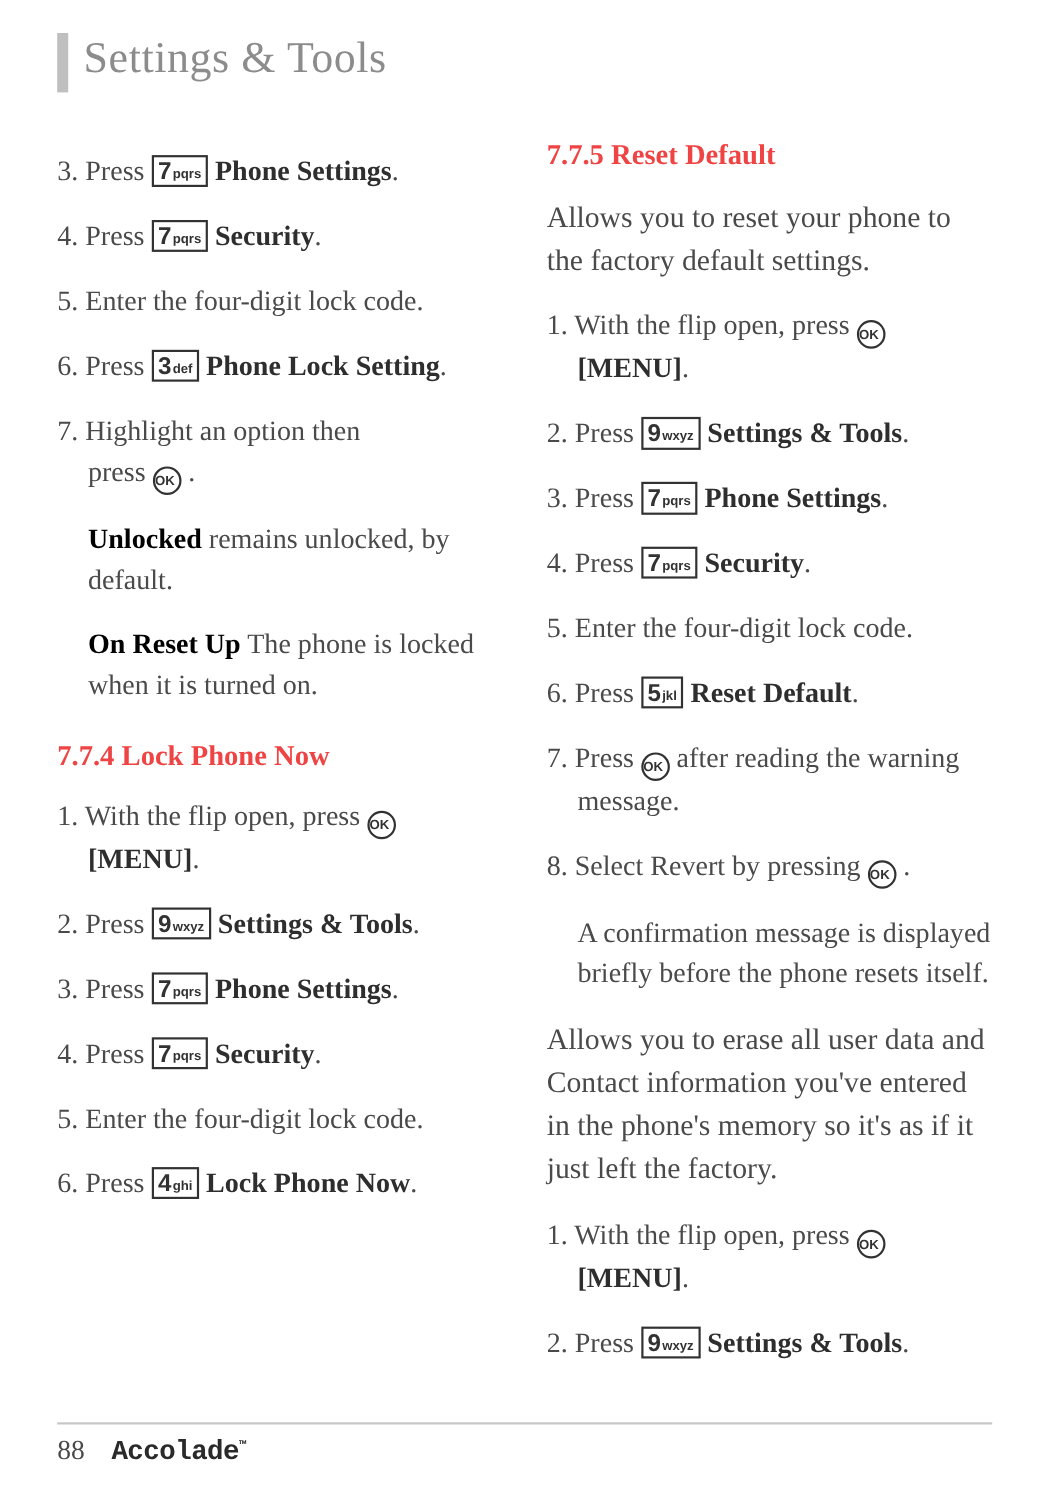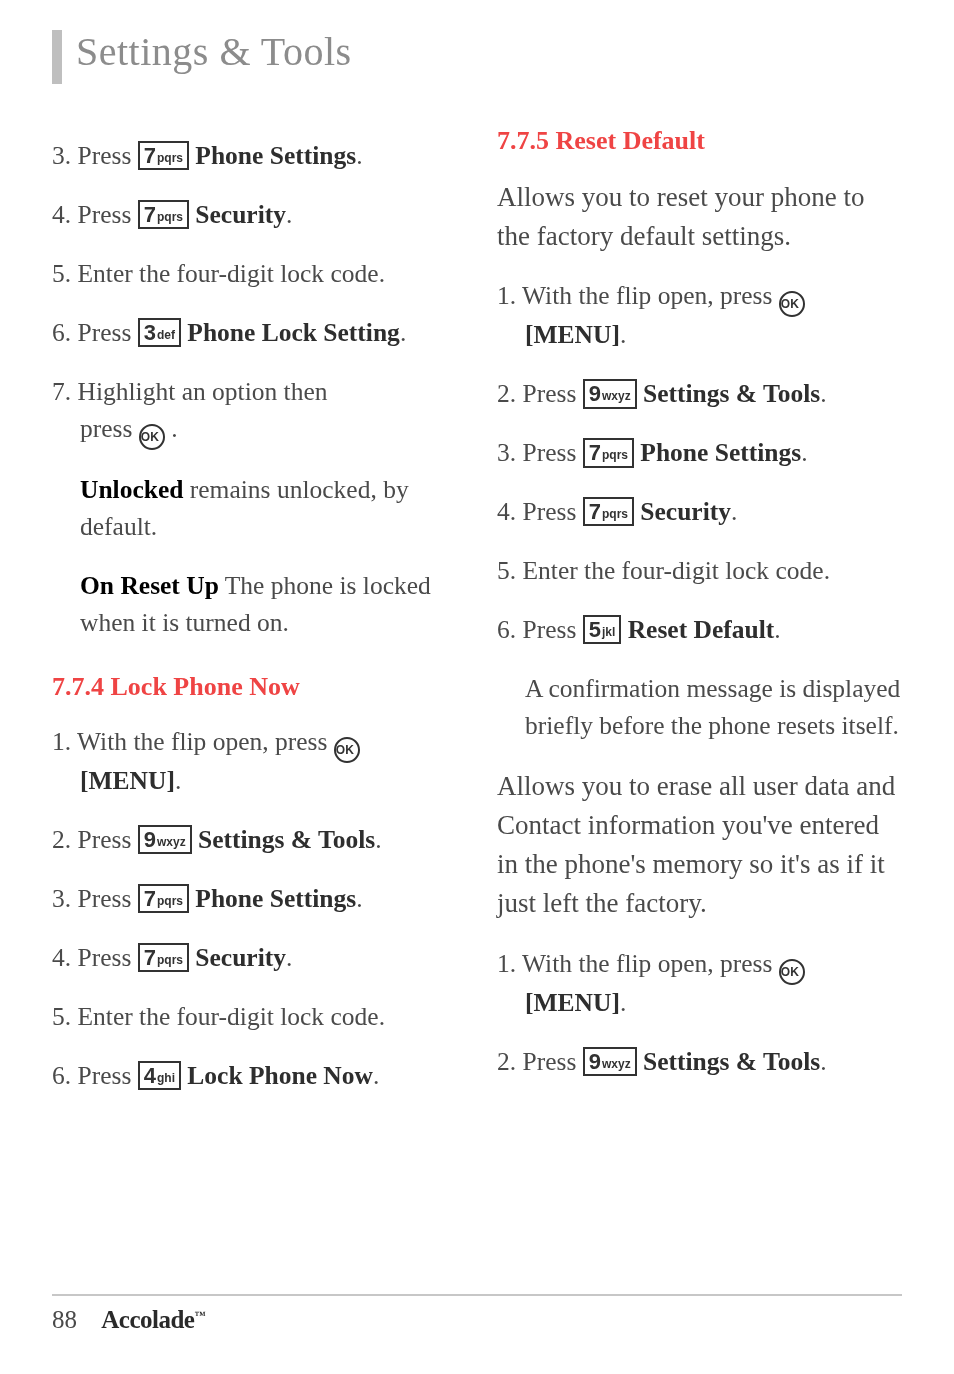--- a/index.html
+++ b/index.html
@@ -102,21 +102,21 @@
     position: absolute;
     left: 52px;
     right: 52px;
     bottom: 40px;
     border-top: 2px solid #c7c7c7;
     padding-top: 10px;
     font-size: 25px;
     color: #4a4a4a;
   }
   .footer .brand {
-    font-family: Liberation Serif, serif;
+    font-family: Liberation Mono, monospace;
     font-weight: 700;
     color: #2a2a2a;
     letter-spacing: -0.5px;
     position: relative;
     margin-left: 18px;
     text-align: center;
   }
   .footer .brand::after {
     content: "™";
     font-size: 11px;
@@ -211,21 +211,27 @@
       <div class="step">
         <span>4. Press </span><span class="key"><span class="kd">7</span><span class="ks">pqrs</span></span><span class="bold"> Security</span><span>.</span>
       </div>
 
       <div class="step">5. Enter the four-digit lock code.</div>
 
       <div class="step">
         <span>6. Press </span><span class="key"><span class="kd">5</span><span class="ks">jkl</span></span><span class="bold"> Reset Default</span><span>.</span>
       </div>
 
-
+      <div class="step">
+        <span>7. Press  </span><span class="ok">OK</span><span> after reading the warning message.</span>
+      </div>
+
+      <div class="step">
+        <span>8. Select Revert by pressing  </span><span class="ok">OK</span><span> .</span>
+      </div>
 
       <div class="indent-block">A confirmation message is displayed briefly before the phone resets itself.</div>
 
 
       <div class="para">Allows you to erase all user data and Contact information you've entered in the phone's memory so it's as if it just left the factory.</div>
 
       <div class="step">
         <span>1. With the flip open, press  </span><span class="ok">OK</span><br>
         <span class="bold">[MENU]</span><span>.</span>
       </div>

